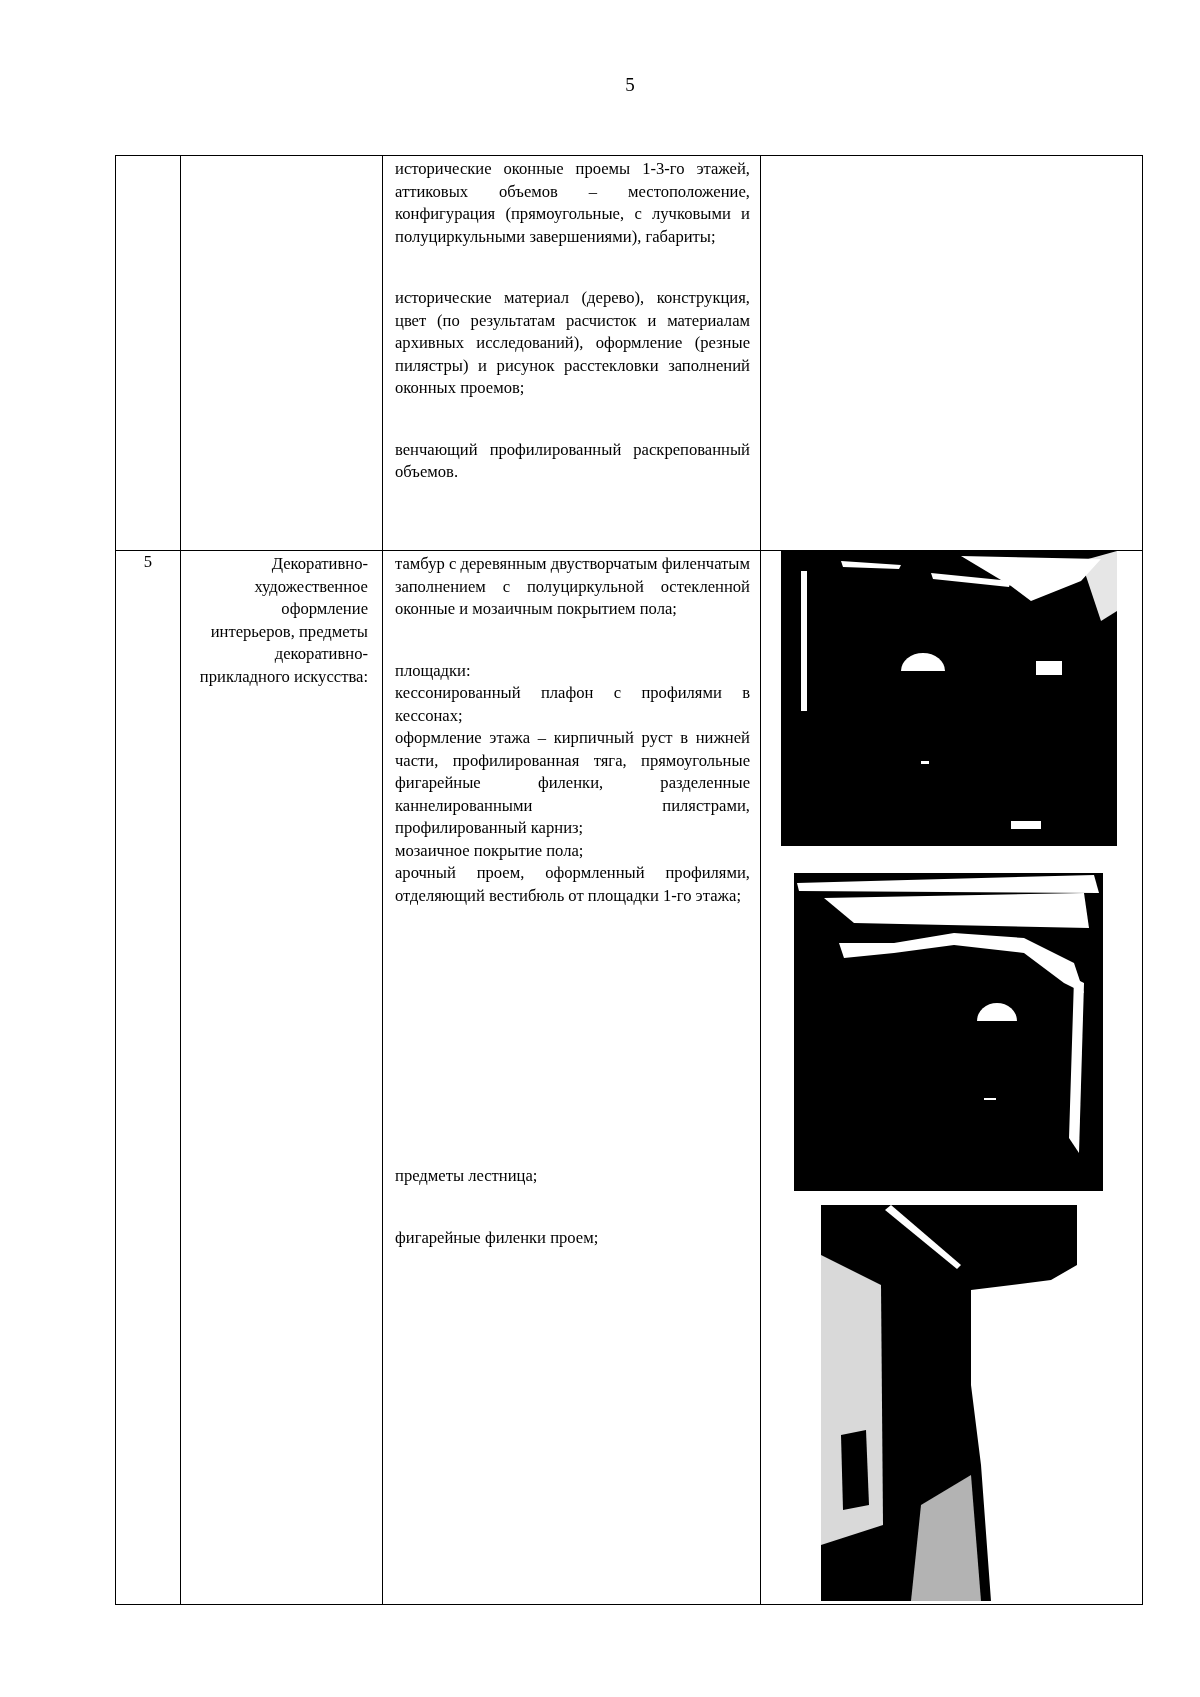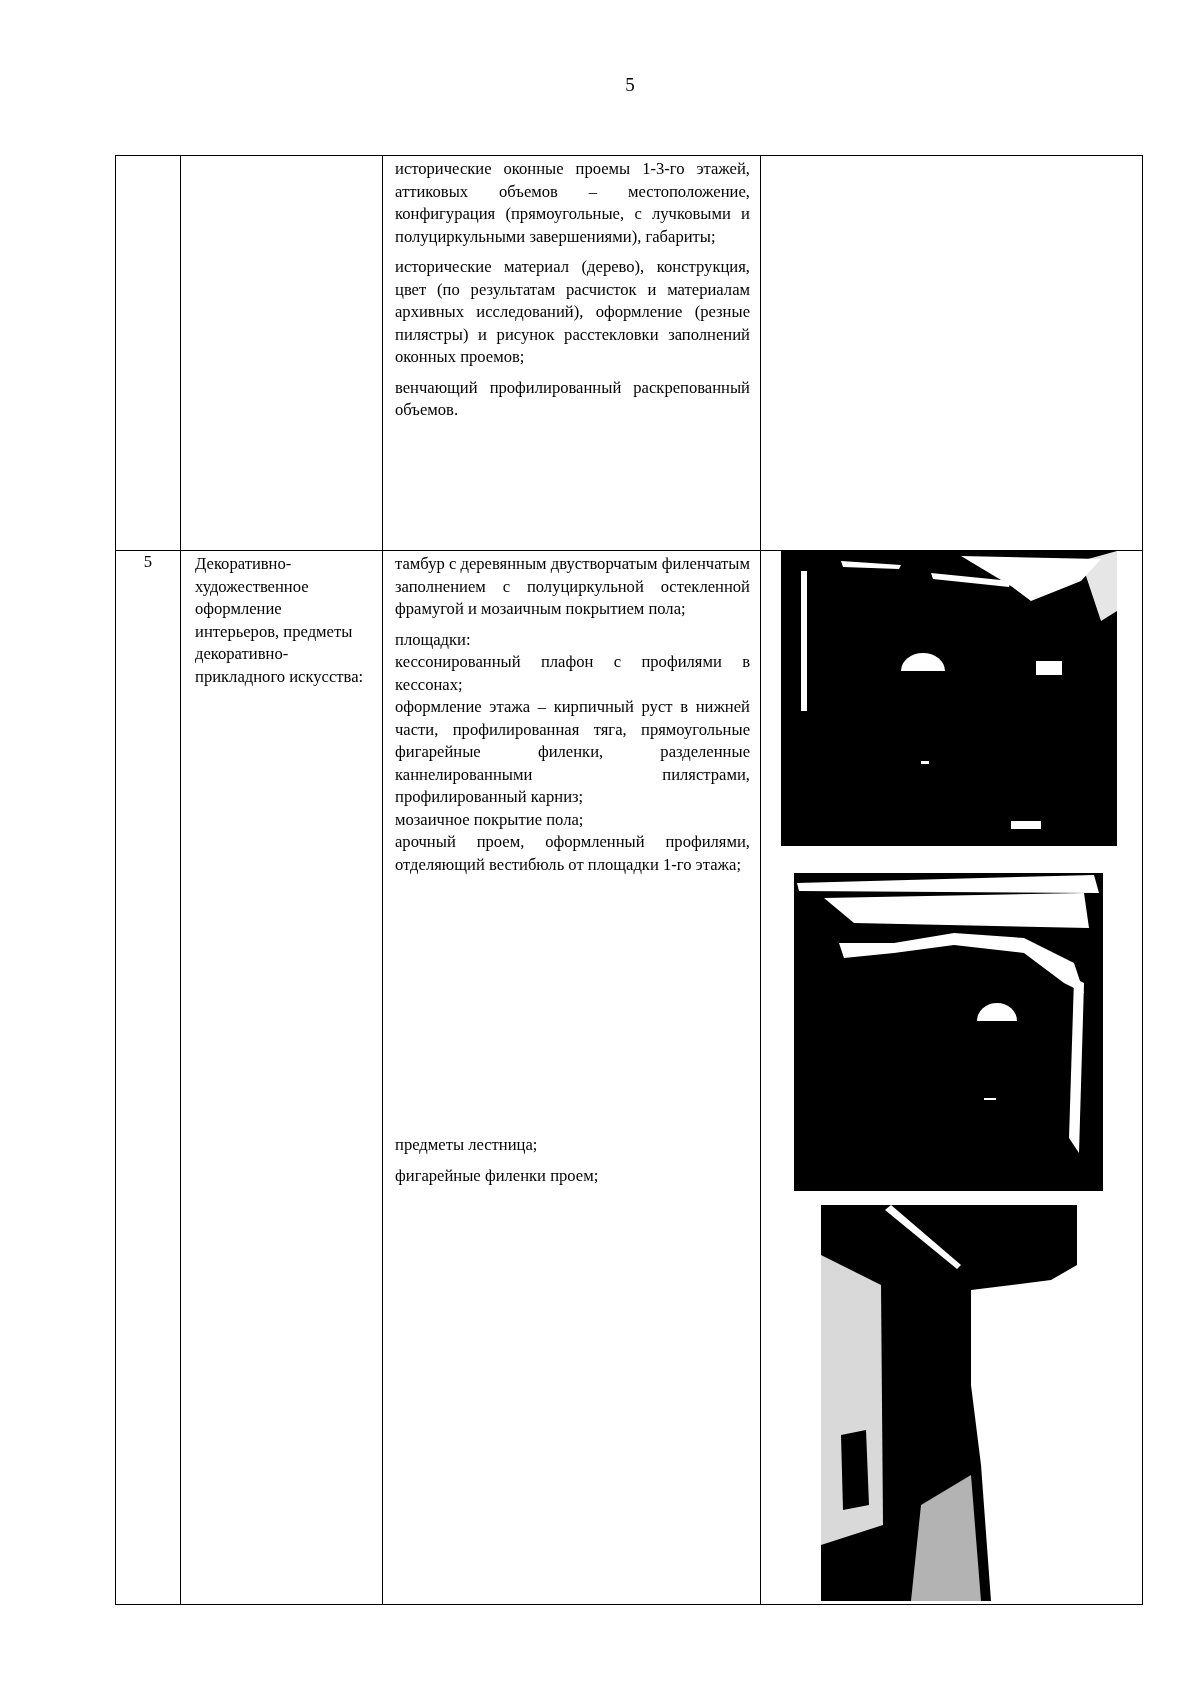--- a/index.html
+++ b/index.html
@@ -2,26 +2,26 @@
 <html><head>
 <meta charset="utf-8">
 <style>
   html, body { margin: 0; padding: 0; background: #ffffff; }
   body { width: 1200px; height: 1697px; position: relative; overflow: hidden;
          font-family: "Liberation Serif", "DejaVu Serif", serif; color: #000; }
   .page-number { position: absolute; top: 74px; left: 0; width: 1260px; text-align: center; font-size: 19px; }
   table.doc { position: absolute; left: 115px; top: 155px; border-collapse: collapse; table-layout: fixed; width: 1027px; padding-left: 36px; }
   table.doc td { border: 1.5px solid #000; vertical-align: top; padding: 0; font-size: 16.6px; line-height: 22.5px; }
   td.c-num { width: 64px; text-align: center; }
-  td.c-name { width: 201px; text-align: left; }
+  td.c-name { width: 201px; text-align: right; }
   td.c-desc { width: 377px; }
   td.c-img { width: 381px; position: relative; }
   .desc-wrap { padding: 2px 10px 0 12px; }
   .par { text-align: justify; text-align-last: auto; margin: 0; }
-  .par.gap { margin-top: 8px; }
+  .par.gap { margin-top: 39px; }
   .row1 { height: 395px; }
   .row2 { height: 1054px; }
   .name-wrap { padding-top: 2px; }
   .photo { position: absolute; background: #000; overflow: hidden; }
   .photo svg { width: 100%; height: 100%; display: block; }
   .spacer { height: 258px; }
 </style>
 </head>
 <body>
 
@@ -50,21 +50,21 @@
     <td class="c-num">
       <span>5</span>
     </td>
     <td class="c-name">
       <div class="name-wrap" style="padding:2px 14px 0 14px;">
         <span>Декоративно-художественное оформление интерьеров, предметы декоративно-прикладного искусства:</span>
       </div>
     </td>
     <td class="c-desc">
       <div class="desc-wrap">
-        <p class="par">тамбур с деревянным двустворчатым филенчатым заполнением с полуциркульной остекленной фрамугой и мозаичным покрытием пола;</p>
+        <p class="par">тамбур с деревянным двустворчатым филенчатым заполнением с полуциркульной остекленной оконные и мозаичным покрытием пола;</p>
         <p class="par gap">площадки:</p>
         <p class="par">кессонированный плафон с профилями в кессонах;</p>
         <p class="par">оформление этажа – кирпичный руст в нижней части, профилированная тяга, прямоугольные фигарейные филенки, разделенные каннелированными пилястрами, профилированный карниз;</p>
         <p class="par">мозаичное покрытие пола;</p>
         <p class="par">арочный проем, оформленный профилями, отделяющий вестибюль от площадки 1-го этажа;</p>
         <div class="spacer"></div>
         <p class="par">предметы лестница;</p>
         <p class="par gap">фигарейные филенки проем;</p>
       </div>
     </td>

